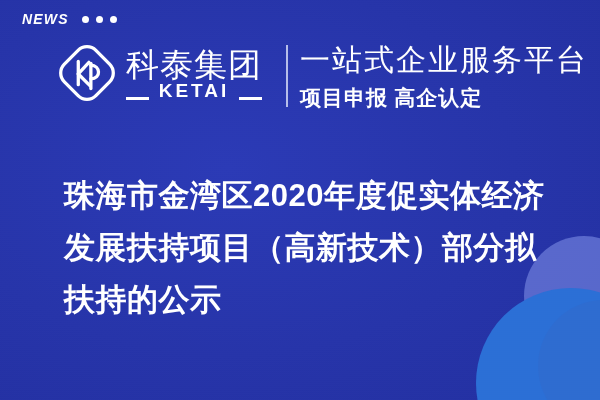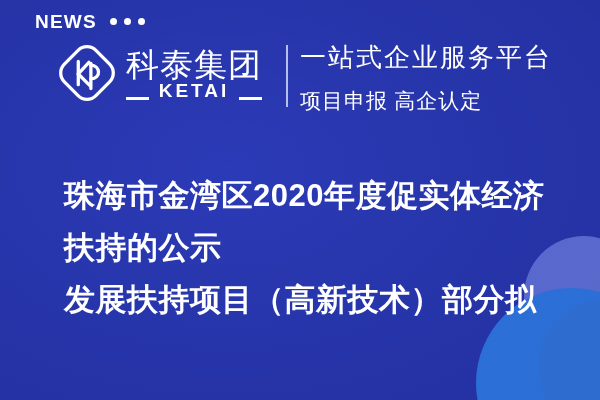--- a/index.html
+++ b/index.html
@@ -52,25 +52,25 @@
   
   .news-row {
     position: absolute;
     left: 22px; top: 12px;
     display: flex;
     align-items: center;
     gap: 13px;
   }
   .news-word {
     color: #ffffff;
-    font-size: 19px;
-    font-weight: 700;
+    font-size: 14px;
+    font-weight: 700;
+    font-style: italic;
     letter-spacing: 1.2px;
     line-height: 1;
-    margin-left: 13px;
   }
   .news-dots { display: flex; align-items: center; gap: 7px; }
   .news-dots i {
     display: block;
     width: 7px; height: 7px;
     border-radius: 50%;
     background: #ffffff;
   }
 
   
@@ -131,32 +131,32 @@
     opacity: .85;
   }
 
   
   .tagline {
     position: absolute;
     left: 300px; top: 43px;
   }
   .tagline-main {
     color: #ffffff;
-    font-size: 26px;
+    font-size: 30px;
     font-weight: 300;
     letter-spacing: 2px;
     line-height: 1.15;
     white-space: nowrap;
   }
   .tagline-sub {
-    margin-top: 16px;
+    margin-top: 8px;
     color: #ffffff;
     font-family: "Liberation Serif", "DejaVu Serif", serif;
     font-size: 21px;
-    font-weight: 400;
+    font-weight: 700;
     letter-spacing: 1px;
     line-height: 1.2;
     white-space: nowrap;
   }
 
   
   .headline {
     position: absolute;
     left: 64px; top: 170px;
     width: 510px;
@@ -210,17 +210,17 @@
 
   <div class="divider"></div>
 
   <div class="tagline">
     <div class="tagline-main">一站式企业服务平台</div>
     <div class="tagline-sub">项目申报 高企认定</div>
   </div>
 
   <div class="headline">
     <span class="ln">珠海市金湾区2020年度促实体经济</span>
+    <span class="ln">发展扶持项目（高新技术）部分拟</span>
     <span class="ln">扶持的公示</span>
-    <span class="ln">发展扶持项目（高新技术）部分拟</span>
   </div>
 
 </div>
 
 </body></html>

